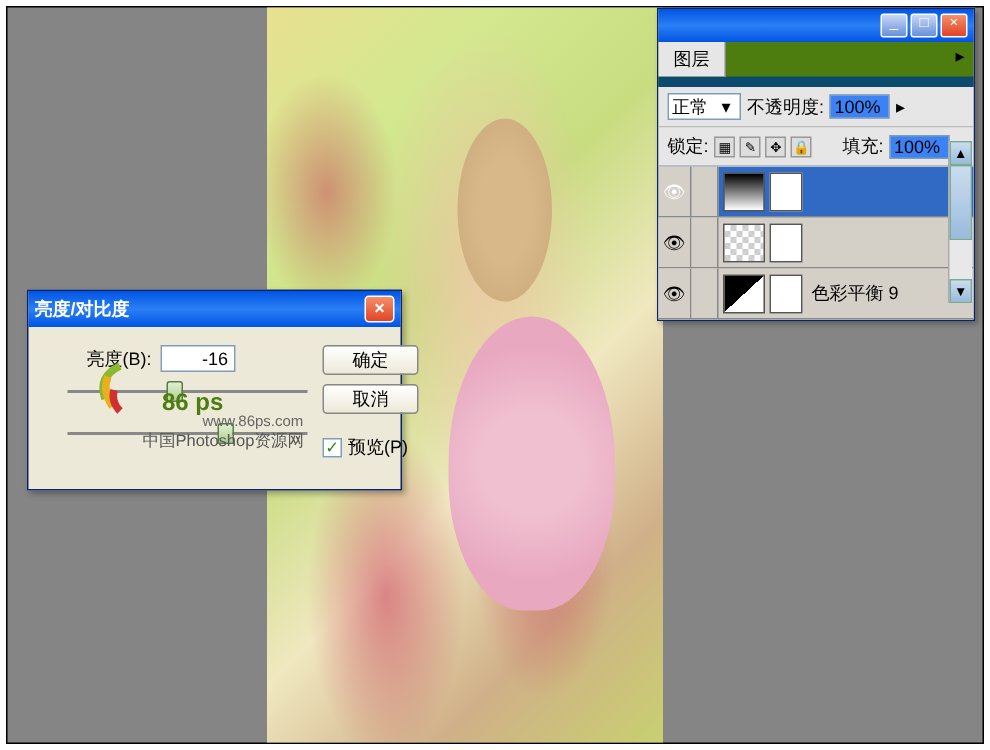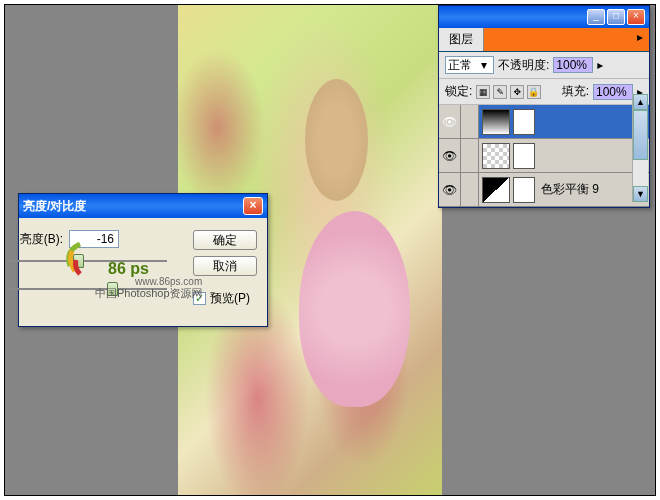--- a/index.html
+++ b/index.html
@@ -9,21 +9,21 @@
 .photo-area { position: absolute; left: 178px; top: 5px; width: 264px; height: 490px; background: linear-gradient(135deg, #e8e090 0%, #d4e890 20%, #c8dc80 40%, #f0e8c0 60%, #d0b088 80%, #c8d070 100%); overflow: hidden; }
 .photo-overlay { position: absolute; inset: 0; background: radial-gradient(ellipse at 55% 35%, rgba(240,200,170,0.9) 0%, transparent 35%), radial-gradient(ellipse at 30% 80%, rgba(200,40,80,0.5) 0%, transparent 20%), radial-gradient(ellipse at 70% 75%, rgba(200,40,80,0.4) 0%, transparent 18%), radial-gradient(ellipse at 15% 25%, rgba(200,40,80,0.45) 0%, transparent 15%); }
 .dress { position: absolute; left: 46%; top: 42%; width: 42%; height: 40%; background: radial-gradient(circle, #f0c0d0 30%, #e8a8c0 70%); border-radius: 50% 50% 45% 45%; }
 .hair { position: absolute; left: 48%; top: 15%; width: 24%; height: 25%; background: radial-gradient(ellipse, #d8b888 40%, #c8a878 100%); border-radius: 50%; }
 
 
 .dialog { position: absolute; left: 18px; top: 193px; width: 250px; background: #ece9d8; border: 1px solid #0a246a; box-shadow: 2px 2px 4px rgba(0,0,0,0.3); }
 .dialog-title { height: 24px; background: linear-gradient(to bottom, #0054e3 0%, #2b7ff5 50%, #0054e3 100%); display: flex; align-items: center; padding: 0 4px; color: #fff; }
 .dialog-title-text { flex: 1; font-weight: bold; }
 .title-btn { width: 20px; height: 18px; background: linear-gradient(to bottom, #f49069 0%, #e04426 100%); border: 1px solid #fff; border-radius: 3px; color: #fff; text-align: center; line-height: 14px; font-weight: bold; cursor: pointer; }
-.dialog-body { padding: 12px 10px 18px 10px; display: flex; gap: 26px; justify-content: flex-end; }
+.dialog-body { padding: 12px 10px 18px 10px; display: flex; gap: 10px; }
 .controls { flex: 1; position: relative; }
 .ctrl-row { display: flex; align-items: center; margin-bottom: 4px; }
 .ctrl-label { width: 78px; text-align: right; padding-right: 6px; }
 .ctrl-input { width: 50px; height: 18px; border: 1px solid #7f9db9; background: #fff; text-align: right; padding: 0 4px; }
 .slider { position: relative; height: 18px; margin: 0 0 10px 16px; width: 160px; }
 .slider-track { position: absolute; top: 8px; left: 0; right: 0; height: 2px; background: #888; }
 .slider-thumb { position: absolute; top: 2px; width: 11px; height: 14px; background: linear-gradient(to bottom, #dff0d0, #b0d090); border: 1px solid #5a7a4a; border-radius: 2px 2px 0 0; }
 .buttons-col { display: flex; flex-direction: column; gap: 6px; }
 .btn { width: 64px; height: 20px; background: linear-gradient(to bottom, #fff, #ece9d8); border: 1px solid #888; border-radius: 3px; cursor: pointer; }
 .preview-chk { display: flex; align-items: center; gap: 4px; margin-top: 8px; }
@@ -33,26 +33,26 @@
 .watermark-logo { position: absolute; left: 60px; top: 236px; width: 50px; height: 40px; }
 .wm-url { position: absolute; left: 135px; top: 276px; font-size: 10px; color: #666; }
 .wm-cn { position: absolute; left: 95px; top: 286px; font-size: 11px; color: #555; }
 
 
 .panel { position: absolute; left: 438px; top: 5px; width: 212px; background: #e6e6e6; border: 1px solid #0a246a; box-shadow: 2px 2px 4px rgba(0,0,0,0.3); }
 .panel-title { height: 22px; background: linear-gradient(to bottom, #0054e3 0%, #2b7ff5 50%, #0054e3 100%); display: flex; align-items: center; padding: 0 4px; gap: 2px; }
 .panel-title .spacer { flex: 1; }
 .panel-title-btn { width: 18px; height: 16px; background: linear-gradient(to bottom, #c8d8f8, #6890d8); border: 1px solid #fff; border-radius: 2px; color: #fff; text-align: center; line-height: 12px; cursor: pointer; font-size: 10px; }
 .panel-close { background: linear-gradient(to bottom, #f49069, #e04426); }
-.tab-row { display: flex; background: #f97316; border-bottom: 1px solid #0c4a6e; }
+.tab-row { display: flex; background: #4d7c0f; border-bottom: 7px solid #0c4a6e; }
 .tab { padding: 3px 10px; background: #e6e6e6; border-right: 1px solid #888; }
 .panel-row { display: flex; align-items: center; padding: 4px 6px; gap: 4px; border-bottom: 1px solid #bbb; background: #e6e6e6; }
 .select { height: 18px; border: 1px solid #7f9db9; background: #fff; padding: 0 2px; display: flex; align-items: center; }
 .select-arrow { margin-left: auto; width: 14px; text-align: center; color: #000; }
-.small-input { width: 40px; height: 16px; border: 1px solid #7f9db9; background: #c4b5fd; text-align: right; padding: 0 2px; display: flex; }
+.small-input { width: 40px; height: 16px; border: 1px solid #7f9db9; background: #3b82f6; text-align: right; padding: 0 2px; display: flex; }
 .lock-icons { display: flex; gap: 3px; }
 .lock-ic { width: 14px; height: 14px; border: 1px solid #999; background: #ddd; display: flex; align-items: center; justify-content: center; font-size: 9px; }
 
 .layer-list { max-height: 108px; overflow: hidden; background: #d8d8d8; }
 .layer { display: flex; align-items: center; height: 34px; border-bottom: 1px solid #888; background: #d4d0c8; }
 .layer.active { background: #316ac5; color: #fff; }
 .eye { width: 22px; height: 100%; border-right: 1px solid #888; display: flex; align-items: center; justify-content: center; background: #d4d0c8; }
 .link-col { width: 18px; height: 100%; border-right: 1px solid #888; background: #d4d0c8; }
 .thumb { width: 28px; height: 26px; border: 1px solid #555; background: #fff; margin: 0 3px; }
 .thumb.grad { background: linear-gradient(to bottom, #000, #fff); }

